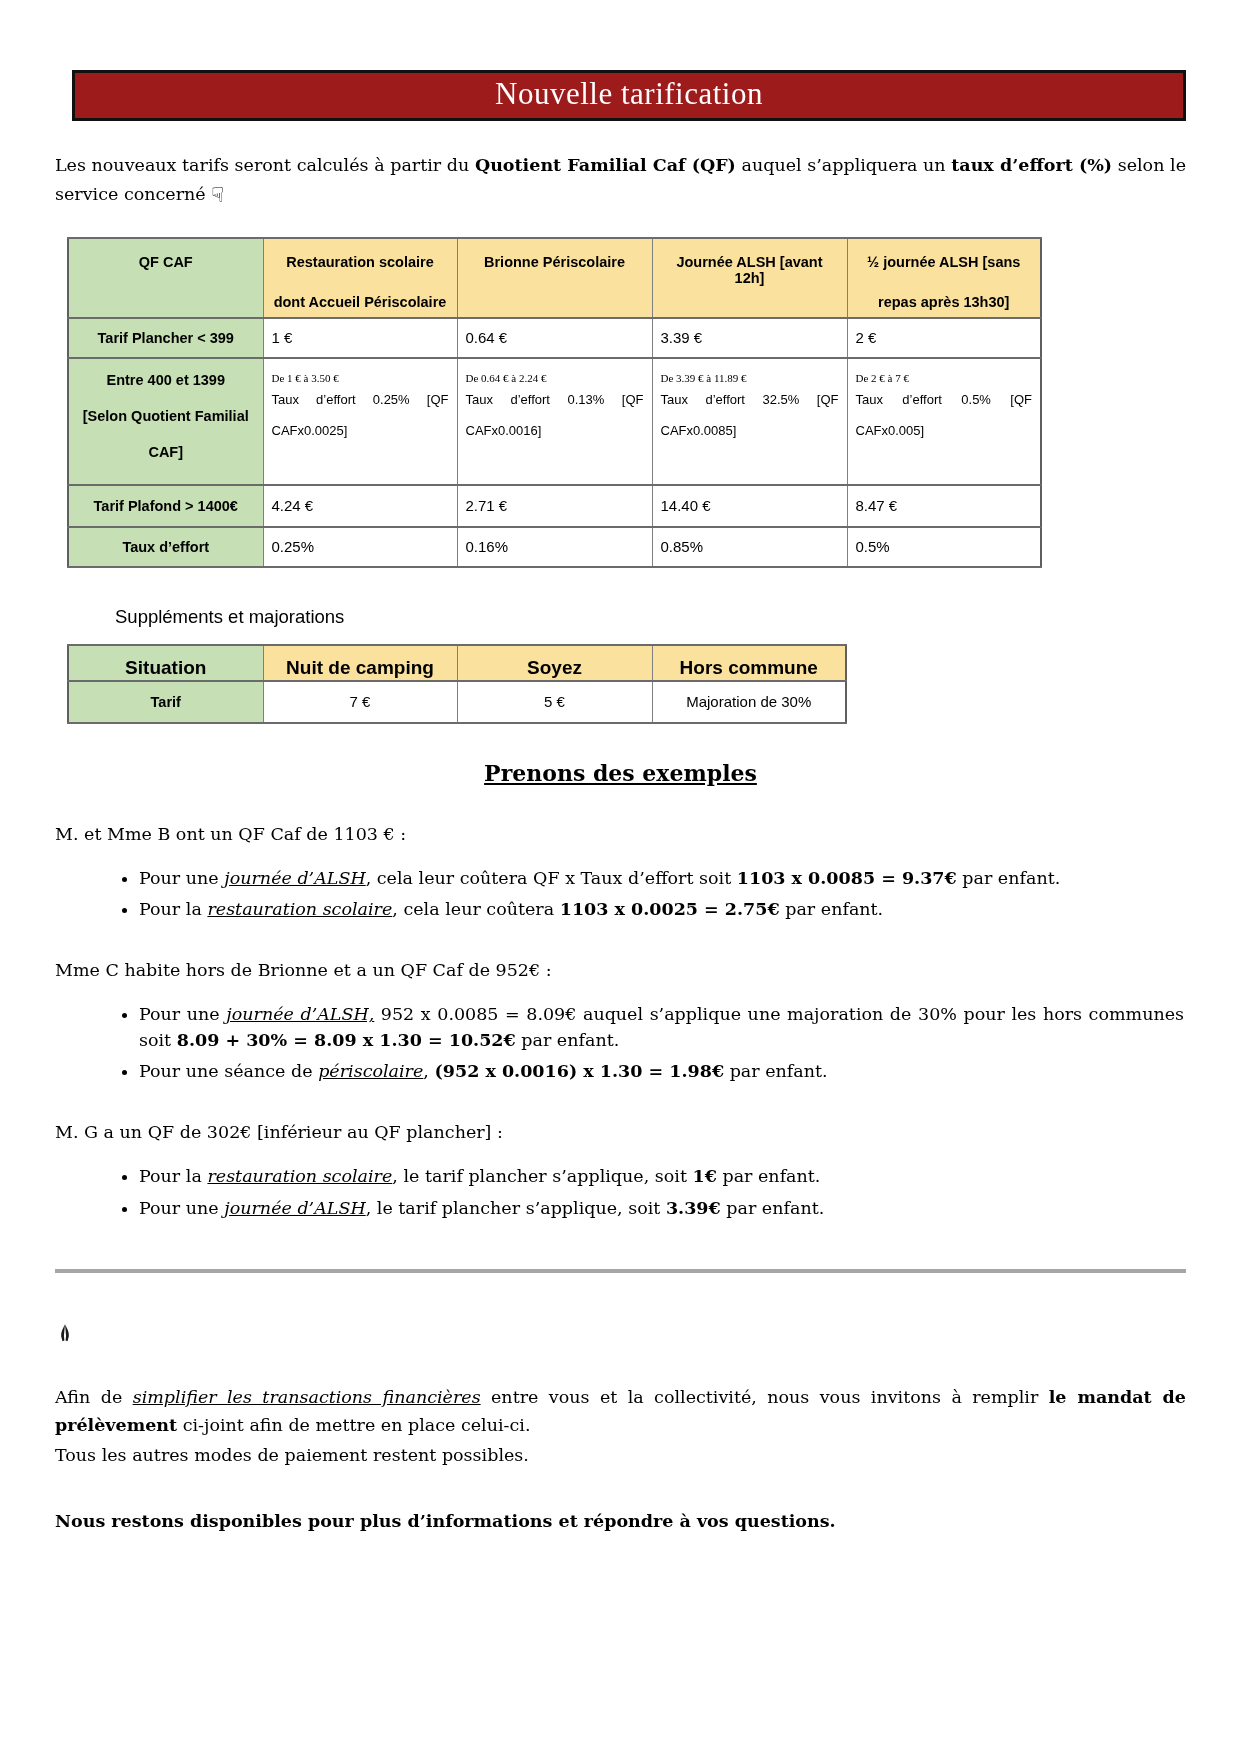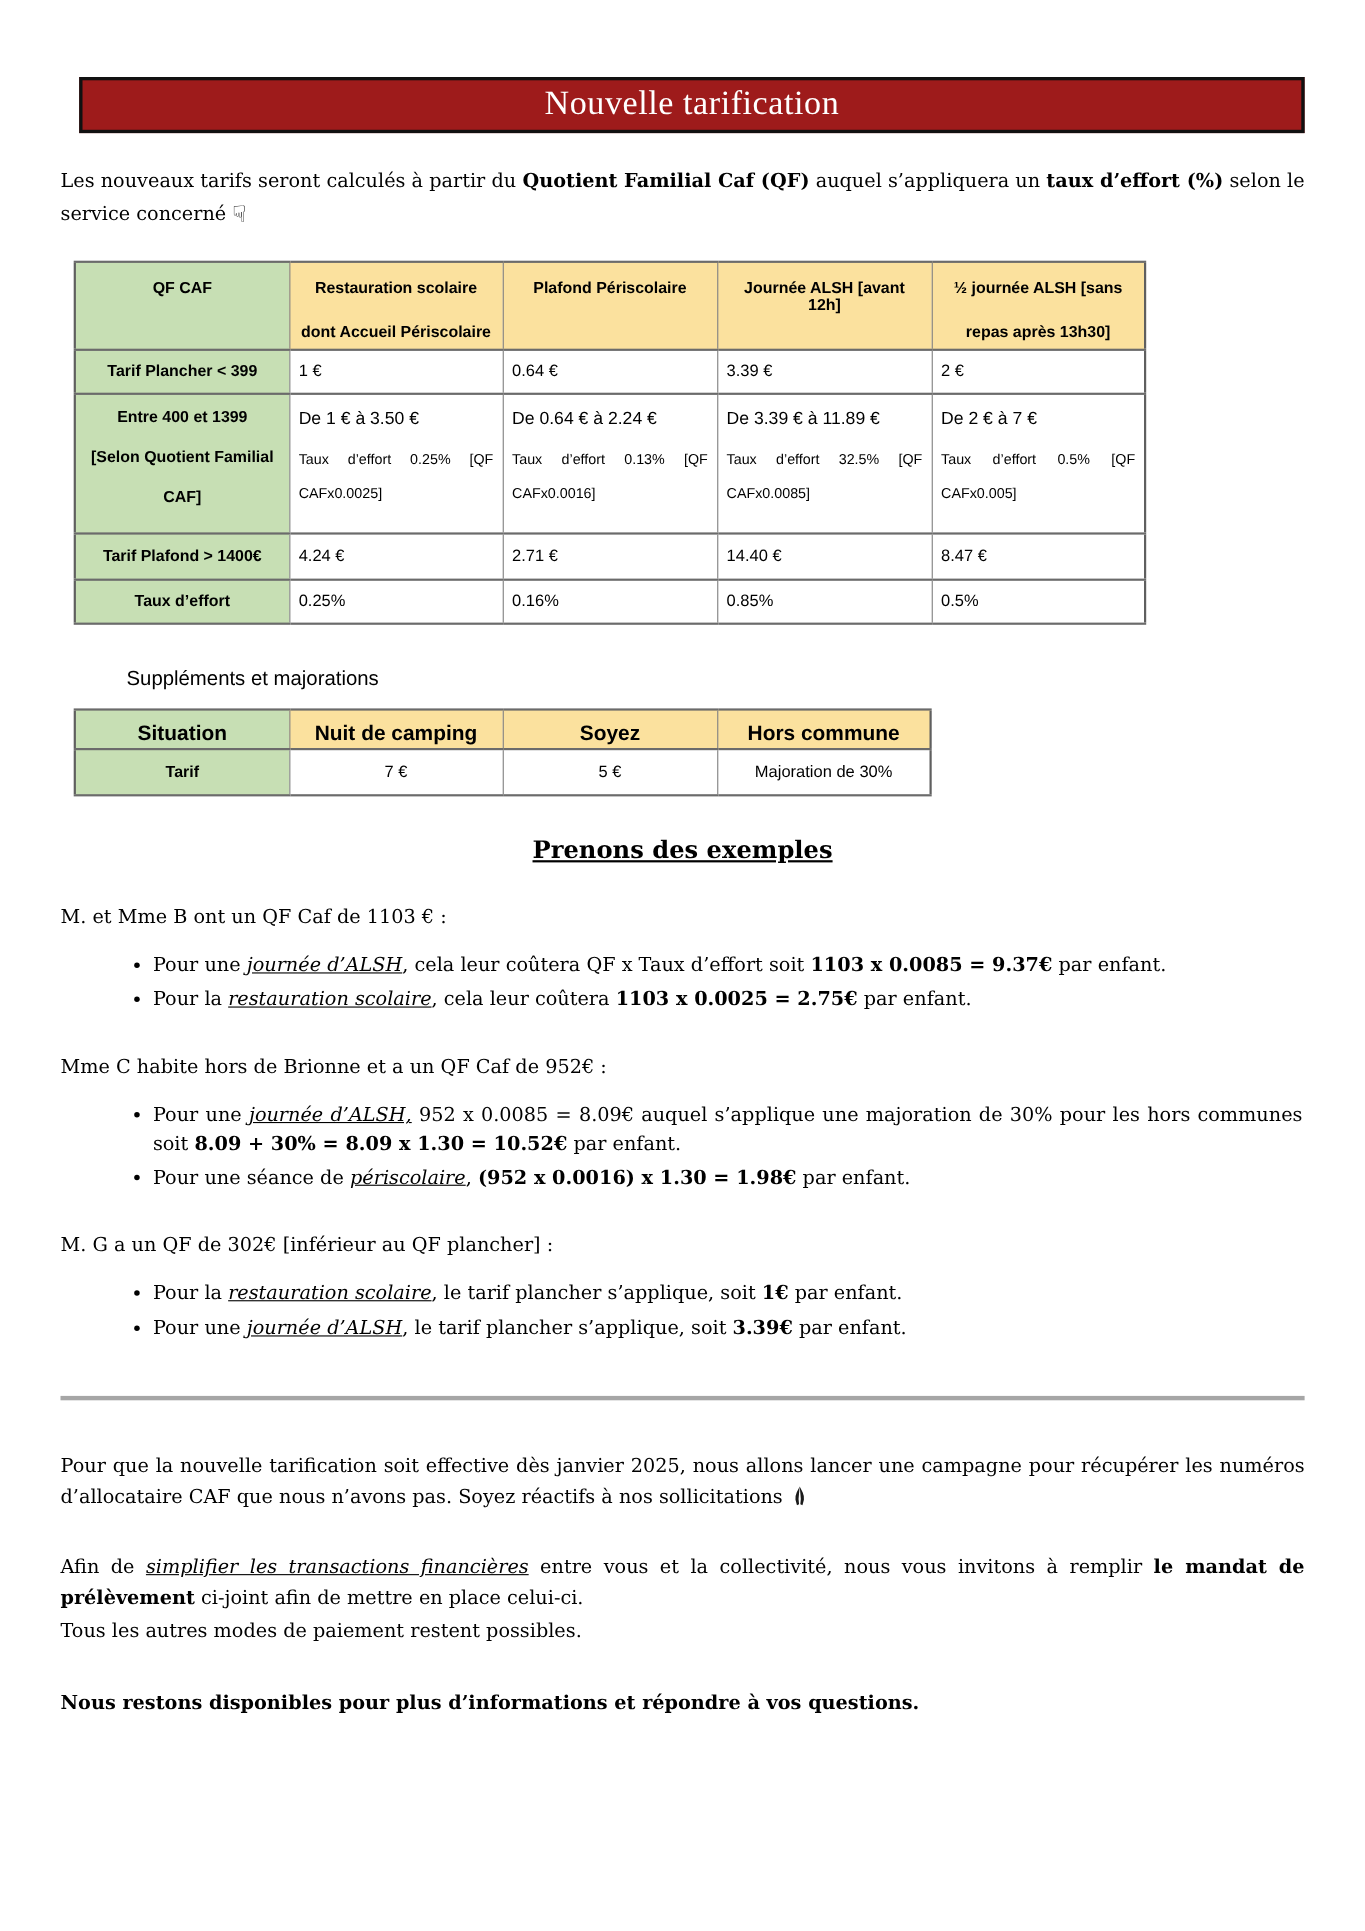--- a/index.html
+++ b/index.html
@@ -66,21 +66,21 @@
   .hdr-line2{margin-top:24px;}
   td.lbl{
     font-weight:bold;
     font-size:14.5px;
     text-align:center;
   }
   td.val{font-size:15px;text-align:left;}
   .r-short td{height:38px;}
   .r-mid td{height:40px;}
   .r-entre td{height:112px;vertical-align:top;padding-top:13px;}
-  .range{font-size:16px;margin-bottom:12px;}
+  .range{font-size:11px;font-family:Liberation Serif, serif;}
   .formula{font-size:13px;line-height:2.45;text-align:justify;}
   .lblline{margin-bottom:20px;}
 
   .supp-table th{height:24px;padding-top:10px;vertical-align:middle;font-size:19px;}
   .supp-table td{height:40px;font-size:15px;text-align:center;}
   .supp-table td.lbl{font-size:14.5px;}
 
   .supp-heading{
     font-family:"Liberation Sans", sans-serif;
     font-weight:400;
@@ -133,21 +133,21 @@
         <col style="width:195px">
         <col style="width:194px">
       </colgroup>
     <tbody>
         <tr>
       <th class="green">QF CAF</th>
       <th>
         <div>Restauration scolaire</div>
         <div class="hdr-line2">dont Accueil Périscolaire</div>
       </th>
-      <th>Plafond Périscolaire</th>
+      <th>Brionne Périscolaire</th>
       <th>Journée ALSH [avant 12h]</th>
       <th>
         <div>½ journée ALSH [sans</div>
         <div class="hdr-line2">repas après 13h30]</div>
       </th>
     </tr>
     <tr class="r-short">
       <td class="lbl">Tarif Plancher &lt; 399</td>
       <td class="val">1 €</td>
       <td class="val">0.64 €</td>
@@ -235,21 +235,21 @@
 
   <p class="body-text mt-para">M. G a un QF de 302€ [inférieur au QF plancher] :</p>
   <ul class="bullets">
     <li><span>Pour la </span><span class="iu">restauration scolaire</span><span>, le tarif plancher s’applique, soit </span><b>1€</b><span> par enfant.</span></li>
     <li><span>Pour une </span><span class="iu">journée d’ALSH</span><span>, le tarif plancher s’applique, soit </span><b>3.39€</b><span> par enfant.</span></li>
   </ul>
 
 
   <div class="divider"></div>
 
-  <p class="body-text" style="margin-top:46px;"><span>Pour que la nouvelle tarification soit effective dès janvier 2025, nous allons lancer une campagne pour récupérer les numéros d’allocataire CAF que nous n’avons pas. Soyez réactifs à nos sollicitations </span><span class="pray"><svg width="20" height="20" viewBox="0 0 24 24">
+  <p class="body-text" style="margin-top:46px;"><span class="pray"><svg width="20" height="20" viewBox="0 0 24 24">
           <path d="M12 1.5 L8.8 8 Q7 12 7.4 16 L9 22 L11.3 21 Q10.2 15.5 11.2 10 Z" fill="#1a1a1a"></path>
           <path d="M12 1.5 L15.2 8 Q17 12 16.6 16 L15 22 L12.7 21 Q13.8 15.5 12.8 10 Z" fill="#1a1a1a"></path>
         </svg></span></p>
 
   <p class="body-text" style="margin-top:32px;"><span>Afin de </span><span class="iu">simplifier les transactions financières</span><span> entre vous et la collectivité, nous vous invitons à remplir </span><b>le mandat de prélèvement</b><span> ci-joint afin de mettre en place celui-ci.</span></p>
 
   <p class="body-text mt-small">Tous les autres modes de paiement restent possibles.</p>
 
   <p class="body-text footer-bold" style="margin-top:38px;">Nous restons disponibles pour plus d’informations et répondre à vos questions.</p>
 

